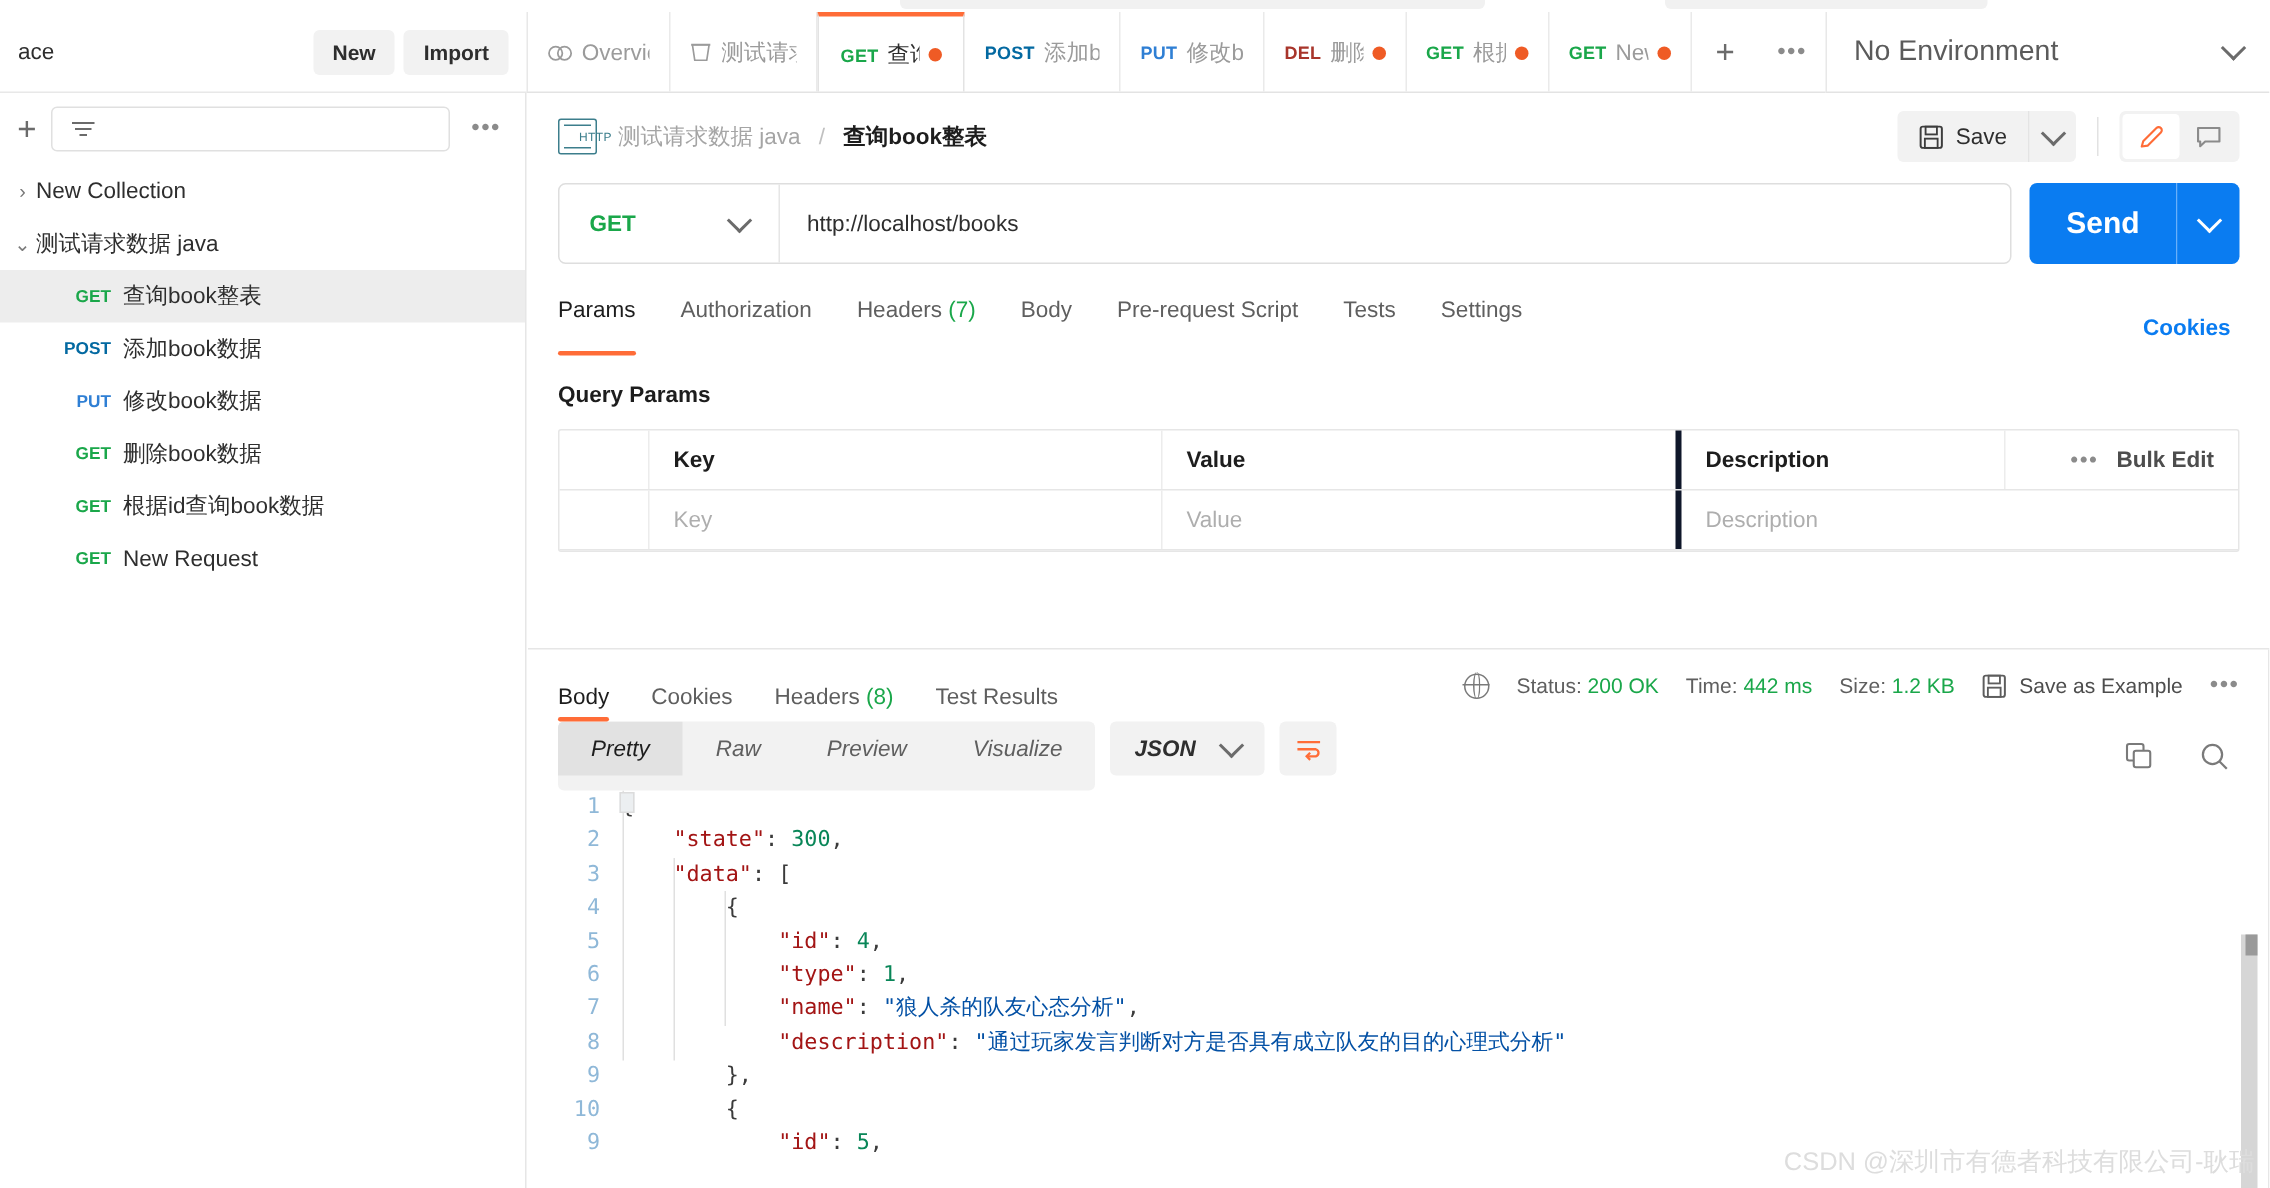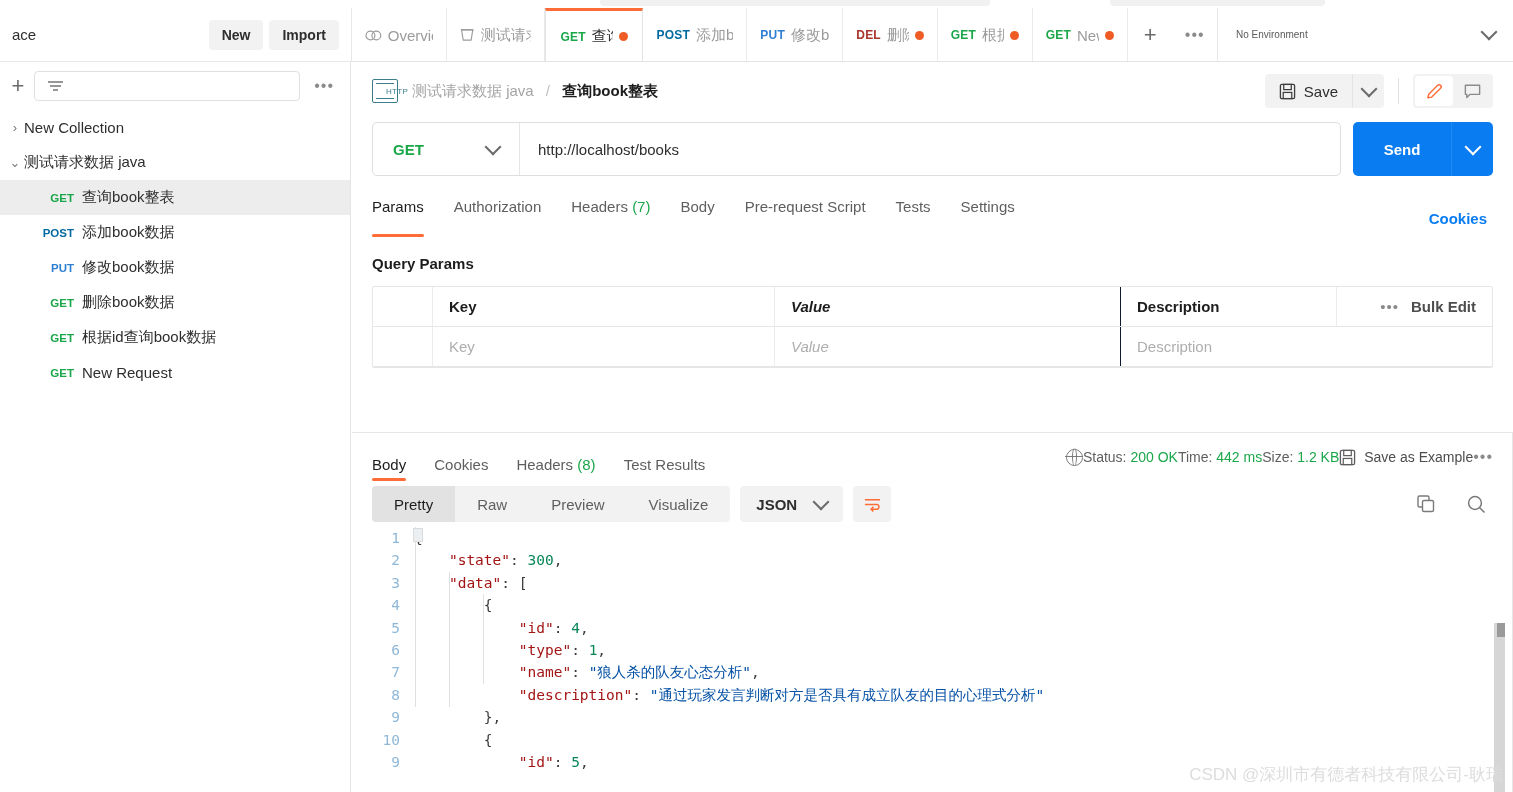--- a/index.html
+++ b/index.html
@@ -67,21 +67,21 @@
     width:50px; height:54px; color:#6b6b6b; cursor:pointer; font-size:22px;
   }
   .tab-more { font-size:16px; letter-spacing:1px; color:#8b8b8b; }
 
   
   .env-bar {
     position:absolute; left:1217px; top:8px; width:296px; height:54px;
     background:#fff; border-bottom:1px solid #e3e3e3; border-left:1px solid #e8e8e8;
     display:flex; align-items:center; padding:0 18px; cursor:pointer;
   }
-  .env-label { flex:1; font-size:10px; color:#5b5b5b; }
+  .env-label { flex:1; font-size:19px; color:#5b5b5b; }
   .chev { width:12px; height:12px; border-right:2px solid #6b6b6b; border-bottom:2px solid #6b6b6b;
           transform:rotate(45deg); margin-top:-5px; }
 
   
   .sidebar { position:absolute; left:0; top:62px; width:351px; height:730px;
              background:#fff; border-right:1px solid #e6e6e6; }
   .sb-toolbar { display:flex; align-items:center; height:48px; padding:0 10px; gap:8px; }
   .sb-plus { font-size:22px; color:#6b6b6b; cursor:pointer; width:16px; text-align:center; }
   .filter-box { flex:1; height:30px; border:1px solid #e0e0e0; border-radius:4px;
                 display:flex; align-items:center; padding:0 12px; cursor:text; }
@@ -123,21 +123,21 @@
 
   
   .url-row { display:flex; align-items:center; padding:0 20px; gap:12px; margin-top:2px; }
   .url-box { flex:1; height:54px; border:1px solid #dedede; border-radius:5px;
              display:flex; align-items:center; }
   .method-sel { width:147px; height:52px; display:flex; align-items:center;
                 padding:0 20px; cursor:pointer; border-right:1px solid #e6e6e6; }
   .method-name { flex:1; font-size:15px; font-weight:bold; color:#1aa74a; }
   .url-input { flex:1; height:52px; border:none; outline:none; padding:0 18px;
                font-family:"Liberation Sans", sans-serif; font-size:15px; color:#2e2e2e; background:transparent; }
-  .send-btn { height:54px; width:98px; background:#0a7cf1; color:#fff; font-size:15px;
+  .send-btn { height:54px; width:98px; background:#0a7cf1; color:#fff; font-size:20px;
               font-weight:bold; border:none; border-radius:5px 0 0 5px; cursor:pointer;
               font-family:"Liberation Sans", sans-serif; }
   .send-caret { height:54px; width:42px; background:#0a7cf1; border-radius:0 5px 5px 0;
                 display:flex; align-items:center; justify-content:center; cursor:pointer;
                 border-left:1px solid #1f89f5; }
   .send-caret .chev { border-color:#fff; }
 
   
   .req-tabs { display:flex; align-items:flex-end; gap:0; padding:0 20px; margin-top:22px;
               position:relative; }
@@ -154,50 +154,50 @@
   .qp-title { padding:0 20px; margin-top:18px; font-size:15px; font-weight:bold; color:#1d1d1d; }
 
   
   .ptable { margin:14px 20px 0 20px; border:1px solid #e6e6e6; border-radius:2px; }
   .ptr { display:flex; height:40px; }
   .ptr.head { border-bottom:1px solid #e6e6e6; font-weight:bold; color:#1d1d1d; }
   .ptr.body { border-bottom:1px solid #e6e6e6; color:#aeaeae; }
   .pcell { display:flex; align-items:center; padding:0 16px; font-size:15px; }
   .pcell.chk { width:60px; border-right:1px solid #ececec; }
   .pcell.key { width:342px; border-right:1px solid #ececec; }
-  .pcell.val { width:346px; border-right:1px solid #0f172a;font-style:italic; }
+  .pcell.val { width:346px; border-right:4px solid #0f172a; }
   .pcell.desc { flex:1; }
   .pcell.act { width:156px; justify-content:flex-end; gap:12px; border-left:1px solid #ececec;
                color:#4d4d4d; font-weight:bold; }
   .pcell.act .bulk { cursor:pointer; }
   .pcell.act .mdots { color:#8b8b8b; font-weight:normal; letter-spacing:1px; cursor:pointer; }
 
   
   .resp { position:absolute; left:352px; top:432px; width:1161px; height:360px;
           background:#fff; border-top:1px solid #e6e6e6; }
   .resp-head { display:flex; align-items:center; height:48px; padding:0 20px; }
   .resp-tabs { display:flex; align-items:flex-end; height:48px; }
   .rsp-tab { font-size:15px; color:#5f5f5f; padding:0 14px 8px 14px; cursor:pointer;
              position:relative; align-self:flex-end; white-space:nowrap; }
   .rsp-tab:first-child { padding-left:0; }
   .rsp-tab.active { color:#1d1d1d; }
   .rsp-tab.active:after { content:""; position:absolute; left:0; right:14px; bottom:0;
                           height:3px; background:#ff6c37; border-radius:2px; }
   .rsp-tab .count { color:#1aa74a; }
-  .resp-meta { margin-left:auto; display:flex; align-items:center; gap:0;
+  .resp-meta { margin-left:auto; display:flex; align-items:center; gap:18px;
                font-size:14px; color:#5f5f5f; }
   .meta-val { color:#1aa74a; }
   .globe { width:17px; height:17px; border:1.5px solid #7a7a7a; border-radius:50%; position:relative; }
   .globe:before { content:""; position:absolute; left:-1.5px; right:-1.5px; top:6px; border-top:1.5px solid #7a7a7a; }
   .globe:after { content:""; position:absolute; left:5.5px; top:-1.5px; bottom:-1.5px;
                  border-left:1.5px solid #7a7a7a; border-radius:50%; width:3px; border-right:1.5px solid #7a7a7a; }
   .save-ex { display:flex; align-items:center; gap:8px; cursor:pointer; color:#4d4d4d; }
   .resp-dots { color:#8b8b8b; letter-spacing:1px; font-size:16px; cursor:pointer; }
 
-  .fmt-row { display:flex; align-items:center; padding:0 20px; height:46px; gap:10px; }
+  .fmt-row { display:flex; padding:0 20px; height:46px; gap:10px;font-style:italic; }
   .seg { display:flex; background:#f2f2f2; border-radius:4px; overflow:hidden; }
   .seg-item { padding:0 22px; height:36px; display:flex; align-items:center;
               font-size:15px; color:#5f5f5f; cursor:pointer; }
   .seg-item.active { background:#e2e2e2; color:#1d1d1d; }
   .lang-sel { display:flex; align-items:center; gap:18px; height:36px; padding:0 16px;
               background:#f2f2f2; border-radius:4px; cursor:pointer; font-size:15px;
               font-weight:bold; color:#2e2e2e; }
   .wrap-btn { width:38px; height:36px; background:#f2f2f2; border-radius:4px;
               display:flex; align-items:center; justify-content:center; cursor:pointer; }
   .fmt-right { margin-left:auto; display:flex; align-items:center; gap:30px; padding-right:6px; }

